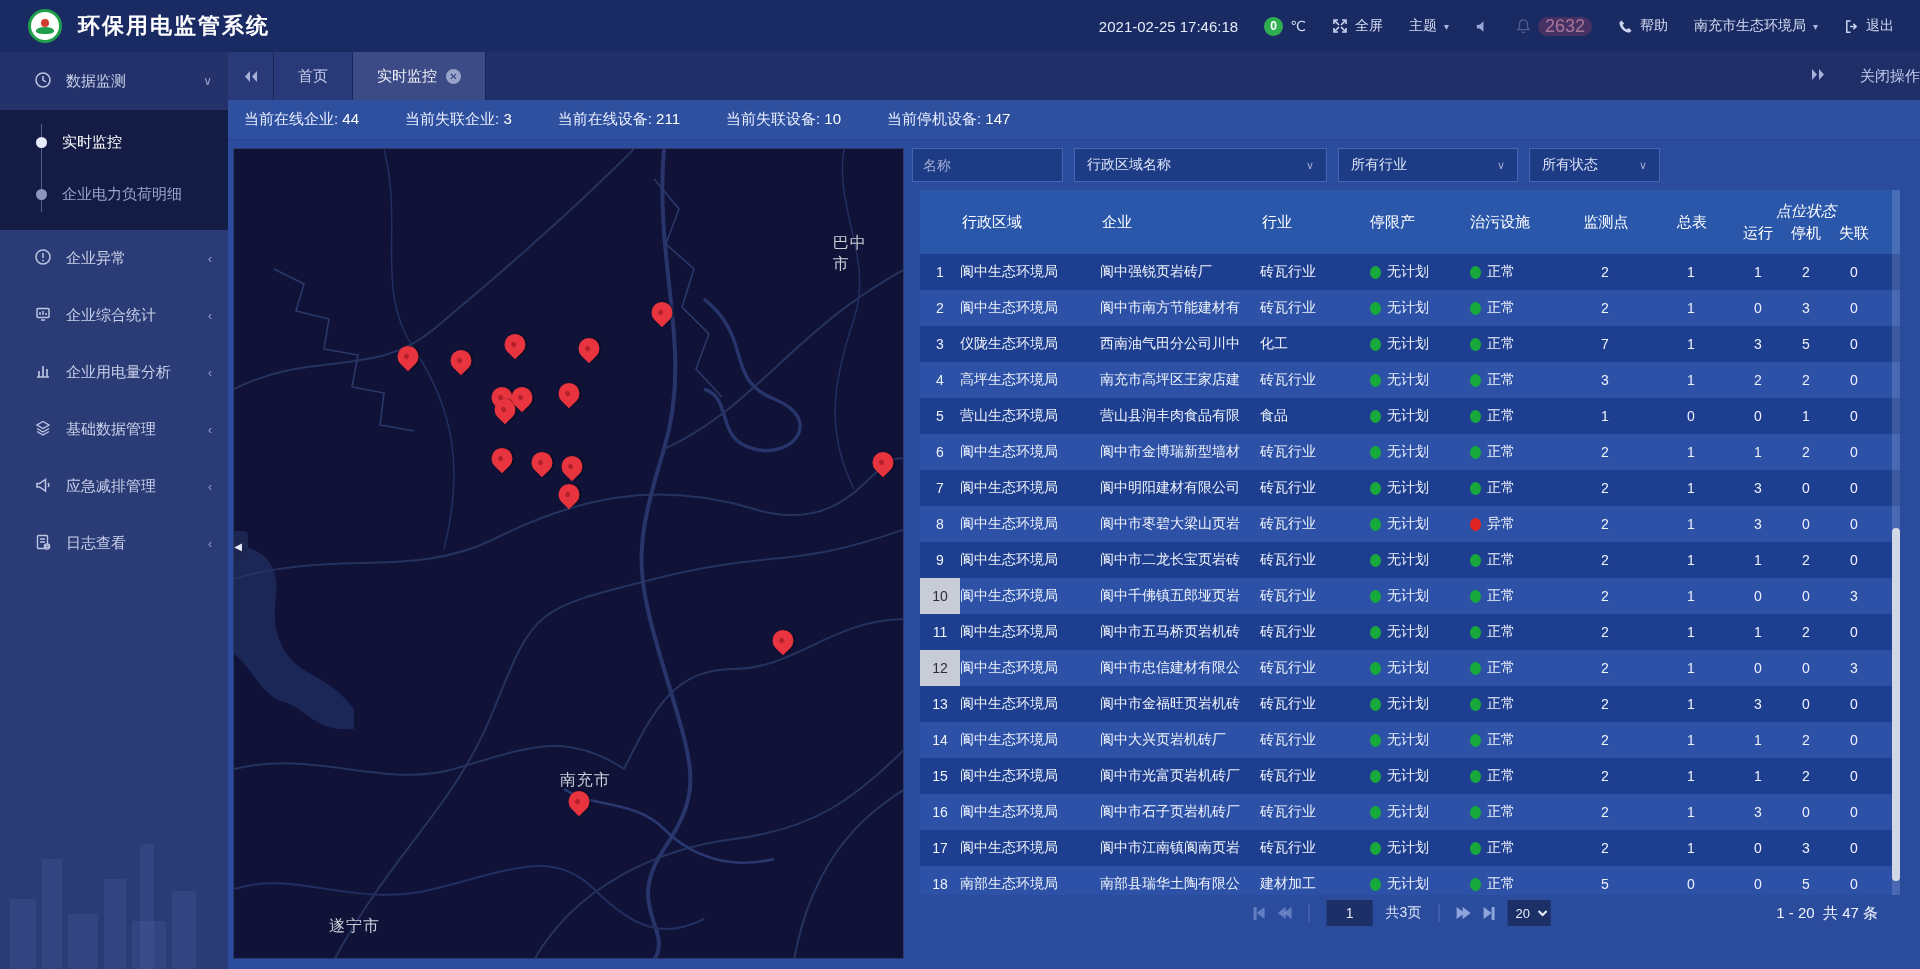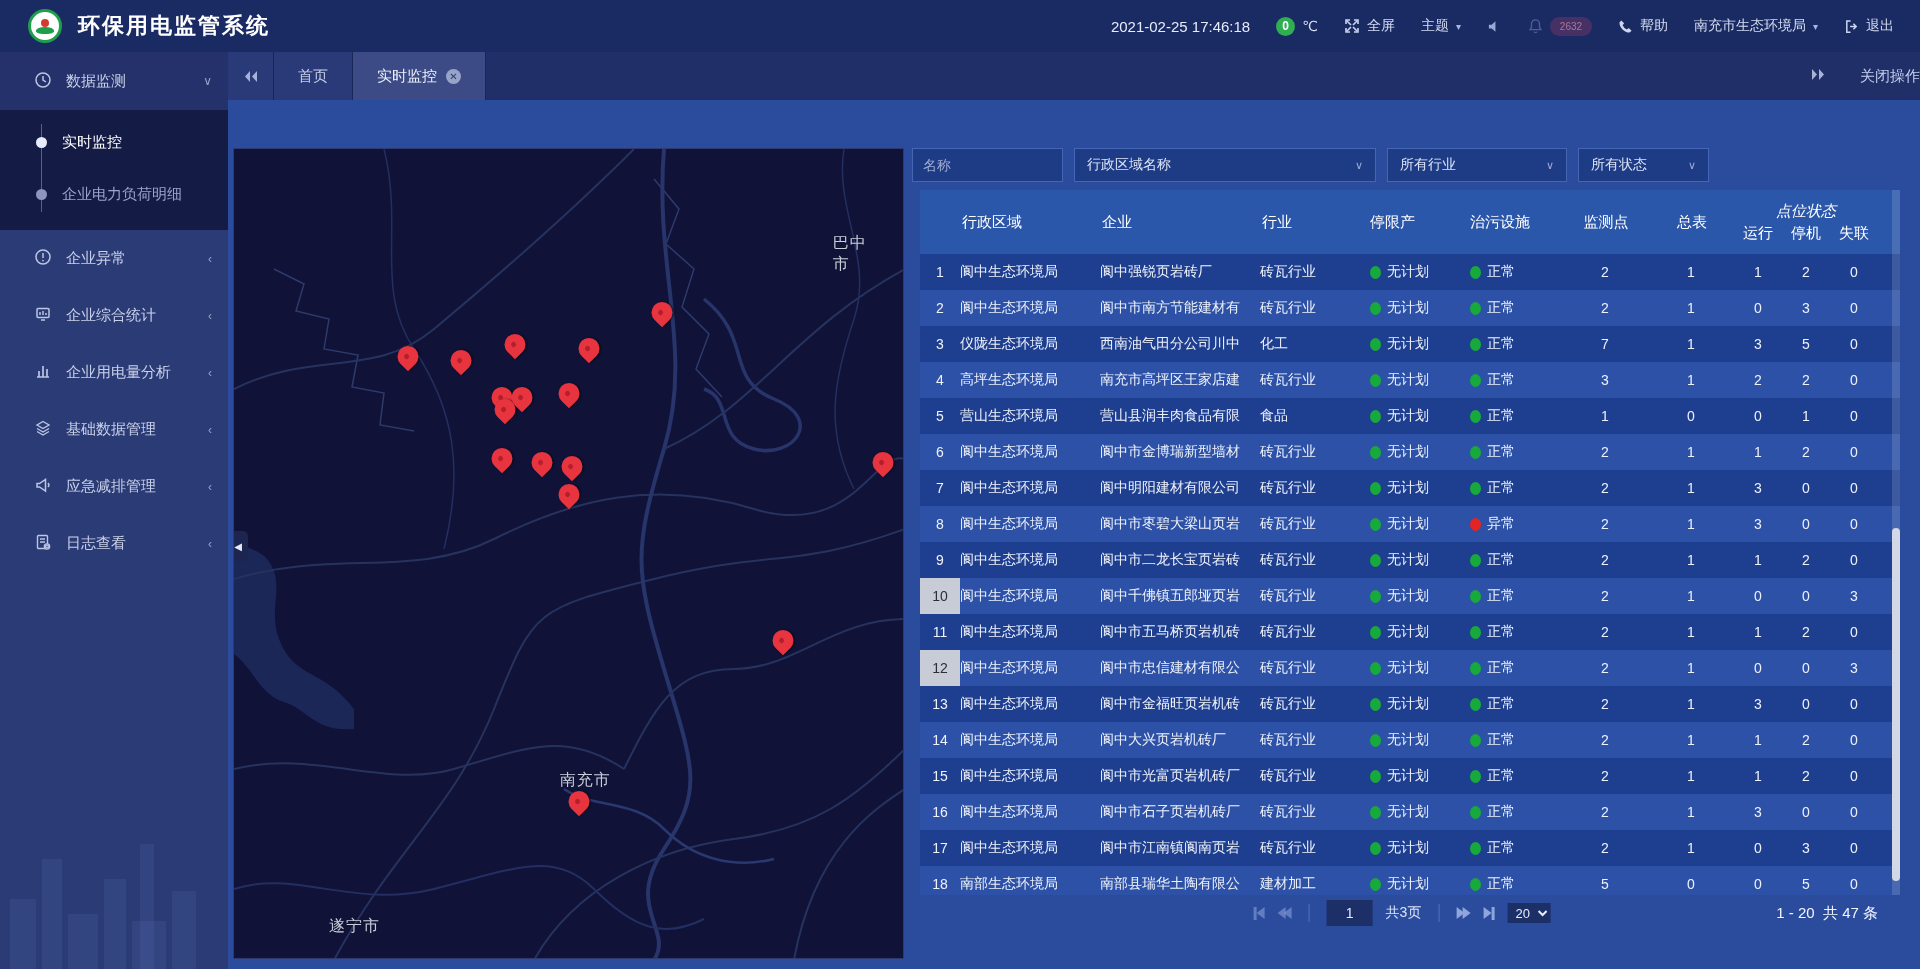--- a/index.html
+++ b/index.html
@@ -11,21 +11,21 @@
   .logo { width:34px; height:34px; border-radius:50%; background:#fff; border:3px solid #1f9e4b; margin-left:28px; position:relative; flex:none; }
   .logo .emb-red { position:absolute; left:50%; top:7px; width:8px; height:8px; margin-left:-4px; border-radius:50%; background:#d23b2f; }
   .logo .emb-green { position:absolute; left:5px; bottom:6px; width:18px; height:7px; border-radius:50% 50% 40% 40%; background:#1f9e4b; }
   .app-title { font-size:22px; font-weight:bold; letter-spacing:2px; color:#ffffff; margin-left:16px; }
   .header-right { margin-left:auto; display:flex; align-items:center; gap:26px; padding-right:26px; font-size:14px; color:#d5dcf2; }
   .hr-item { display:flex; align-items:center; gap:7px; white-space:nowrap; }
   .datetime { font-size:15px; color:#e6ebfa; }
   .temp-badge { display:inline-flex; align-items:center; justify-content:center; width:19px; height:19px; border-radius:50%; background:#2fae52; color:#fff; font-size:12px; font-weight:bold; }
   .caret { font-size:10px; color:#aab6dd; }
   .icon-svg { display:inline-block; vertical-align:middle; }
-  .bell-badge { display:inline-flex; align-items:center; justify-content:center; min-width:42px; height:19px; padding:0 7px; border-radius:10px; background:rgba(209,73,104,0.38); color:rgba(255,170,185,0.9); font-size:10px; }
+  .bell-badge { display:inline-flex; align-items:center; justify-content:center; min-width:42px; height:19px; padding:0 7px; border-radius:10px; background:rgba(209,73,104,0.38); color:rgba(255,170,185,0.9); font-size:18px; }
   .dim { opacity:.65; }
 
   
   .sidebar { position:absolute; left:0; top:52px; width:228px; height:917px; background:#2b3b76; z-index:20; overflow:hidden; }
   .side-item { height:57px; display:flex; align-items:center; padding:0 16px 0 34px; cursor:pointer; color:#c9d0e9; font-size:15px; }
   .side-item.parent { background:#24316a; height:58px; }
   .side-item .s-label { margin-left:14px; }
   .side-item .s-chev { margin-left:auto; font-size:12px; color:#97a2c9; }
   .side-sub { background:#141c45; padding:6px 0 10px 0; position:relative; }
   .side-sub .subline { position:absolute; left:41px; top:14px; bottom:18px; width:1px; background:#555f93; }
@@ -91,21 +91,21 @@
   .sdot.red { background:#e32424; }
   .scrollbar { position:absolute; right:0; top:0; width:8px; height:705px; background:rgba(255,255,255,0.14); }
   .scroll-thumb { position:absolute; left:0; width:8px; top:48%; height:50%; background:#d2d8e6; border-radius:4px; }
 
   .pagination { position:absolute; left:0; top:747px; width:980px; height:36px; display:flex; align-items:center; font-size:14px; color:#cfd9f2; }
   .pg-center { position:absolute; left:50%; transform:translateX(-50%); display:flex; align-items:center; gap:13px; }
   .pg-btn { display:flex; align-items:center; cursor:pointer; }
   .pg-sep { width:1px; height:18px; background:#5570b8; margin:0 4px; }
   .pg-input { width:46px; height:26px; background:#1c2f66; border:none; color:#e8edfa; text-align:center; font-size:14px; outline:none; }
   .pg-pages { color:#dce4f8; }
-  .pg-size { height:20px; background:#1c2f66; border:none; color:#e8edfa; font-size:13px; padding:0 4px; outline:none; }
+  .pg-size { height:26px; background:#1c2f66; border:none; color:#e8edfa; font-size:13px; padding:0 4px; outline:none; }
   .pg-right { position:absolute; right:14px; color:#f0f4ff; font-size:15px; }
 
   .tri { width:0; height:0; border-style:solid; display:inline-block; }
   .tri-l { border-width:6px 8px 6px 0; border-color:transparent #8fa6dc transparent transparent; }
   .tri-r { border-width:6px 0 6px 8px; border-color:transparent transparent transparent #8fa6dc; }
   .tri.dim2 { opacity:.55; }
   .bar-v { display:inline-block; width:3px; height:13px; background:#8fa6dc; }
   .bar-v.dim2 { opacity:.55; }
 </style>
 </head>
@@ -270,20 +270,27 @@
     <div class="tabbar-right">
       <span style="cursor:pointer;">
         <svg width="16" height="13" viewBox="0 0 16 13">
             <path d="M2 1 L7 6.5 L2 12 Z M9 1 L14 6.5 L9 12 Z" fill="#a7b2d8"></path>
           </svg>
       </span>
       <span class="closeops">关闭操作</span>
     </div>
   </div>
 
+  <div class="statsbar" id="stats-host">
+      <span class="stat-item"><span>当前在线企业: </span><b>44</b></span>
+      <span class="stat-item"><span>当前失联企业: </span><b>3</b></span>
+      <span class="stat-item"><span>当前在线设备: </span><b>211</b></span>
+      <span class="stat-item"><span>当前失联设备: </span><b>10</b></span>
+      <span class="stat-item"><span>当前停机设备: </span><b>147</b></span>
+    </div>
 
   <div class="main-row">
 
     <div class="map" id="map-host">
       <svg class="roads" width="671" height="811" viewBox="0 0 671 811" fill="none">
         <path d="M120 560 c-30 -40 -60 -30 -75 -70 c-12 -32 8 -55 -12 -80 c-10 -12 -28 -10 -33 -25 l0 120 c20 15 25 40 50 48 c25 8 30 30 70 27 Z" fill="#1b2757"></path>
         <path d="M40 120 L70 135 L62 162 L95 170 L90 200 L124 206 L118 238 L150 244 L146 276 L180 282" stroke="#2c3a6c" stroke-width="1.5"></path>
         <path d="M420 30 L445 60 L432 95 L460 120 L448 158 L475 185 L462 220 L488 248" stroke="#2c3a6c" stroke-width="1.5"></path>
         <path d="M0 240 C80 200 140 230 200 180 S340 60 400 0" stroke="#26335f" stroke-width="2"></path>
         <path d="M0 430 C100 400 180 430 260 390 S420 330 520 360 S640 300 671 310" stroke="#26335f" stroke-width="2"></path>
@@ -319,21 +326,21 @@
         <div class="pin" style="left: 50%; top: 44%;"></div>
         <div class="pin" style="left: 97%; top: 40%;"></div>
         <div class="pin" style="left: 82%; top: 62%;"></div>
         <div class="pin" style="left: 51.5%; top: 82%;"></div>
       </div>
 
     <div class="panel">
 
       <div class="filters">
         <input class="f-input" type="text" placeholder="名称" style="">
-        <div class="f-select" style="width:302px;">
+        <div class="f-select" style="width:253px;">
           <span class="fs-label">行政区域名称</span>
           <span class="fs-chev">∨</span>
         </div>
         <div class="f-select" style="width:180px;">
           <span class="fs-label">所有行业</span>
           <span class="fs-chev">∨</span>
         </div>
         <div class="f-select" style="width:131px;">
           <span class="fs-label">所有状态</span>
           <span class="fs-chev">∨</span>

